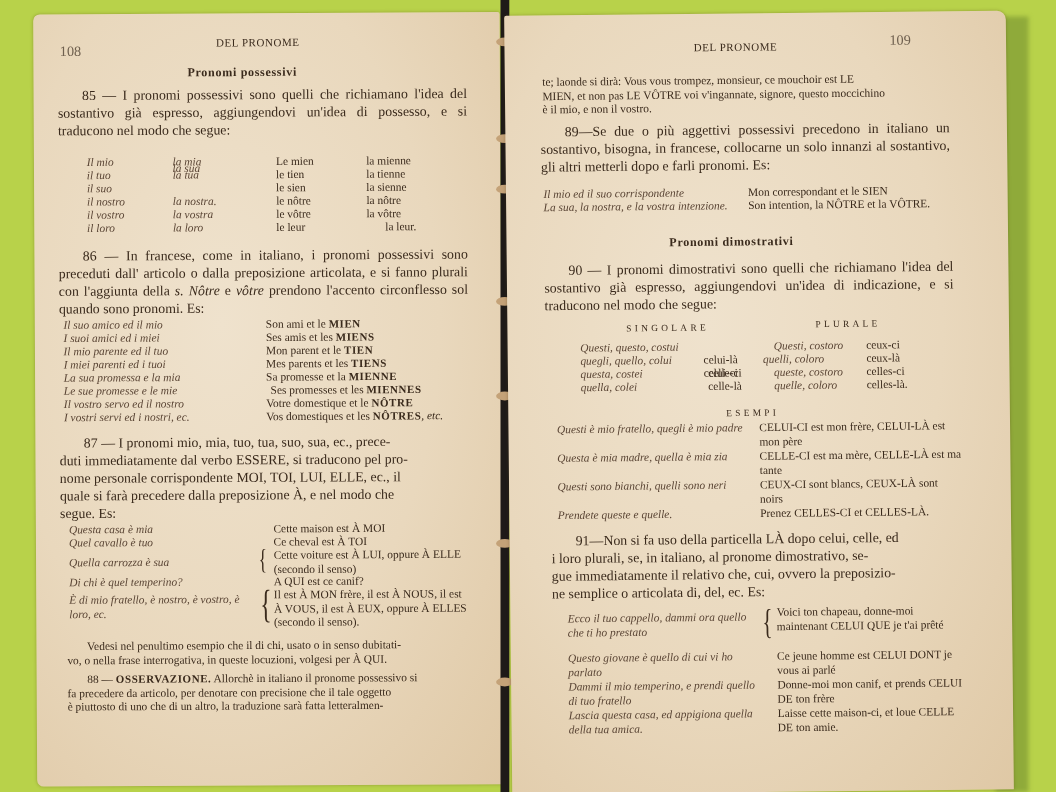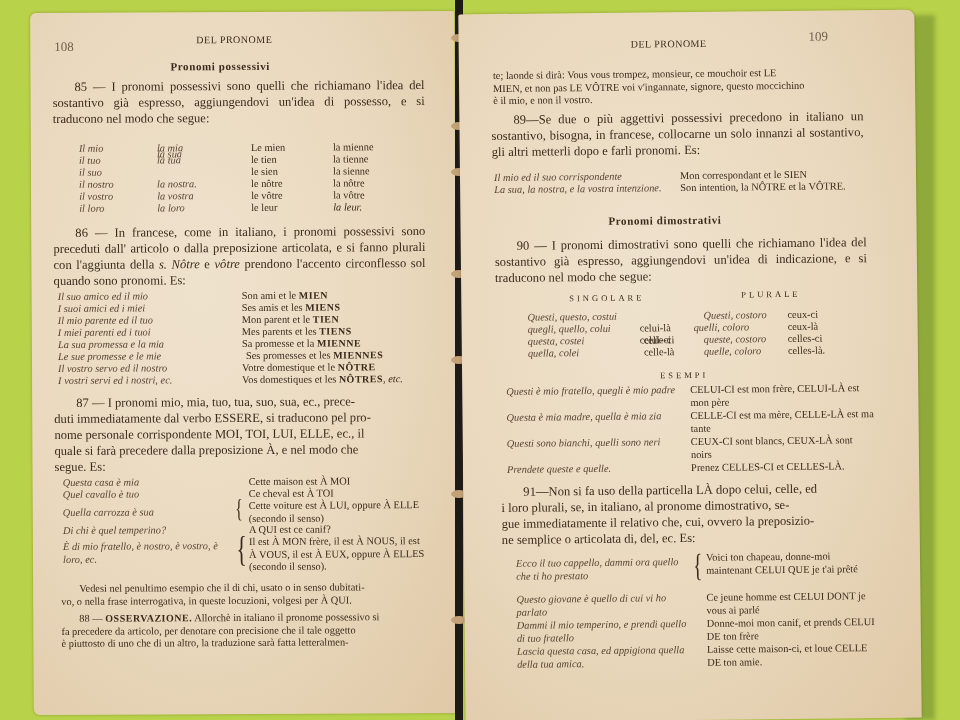--- a/index.html
+++ b/index.html
@@ -58,21 +58,21 @@
     <div class="row" style="left:302px;top:166px;">la nôtre</div>
 
     <div class="row itc" style="left:48px;top:178px;">il vostro</div>
     <div class="row itc" style="left:126px;top:178px;">la vostra</div>
     <div class="row" style="left:220px;top:178px;">le vôtre</div>
     <div class="row" style="left:302px;top:178px;">la vôtre</div>
 
     <div class="row itc" style="left:48px;top:190px;">il loro</div>
     <div class="row itc" style="left:126px;top:190px;">la loro</div>
     <div class="row" style="left:220px;top:190px;">le leur</div>
-    <div class="row" style="left:302px;top:190px;font-style:italic;">la leur.</div>
+    <div class="row" style="left:319px;top:190px;">la leur.</div>
   </div>
 
   <div class="para" style="left:22px;top:212px;width:372px;text-indent:22px;">
     <span>86</span> — <span>In francese, come in italiano, i pronomi possessivi sono preceduti dall' articolo o dalla preposizione articolata, e si fanno plurali con l'aggiunta della </span><span class="it">s.</span> <span class="it">Nôtre</span><span> e </span><span class="it">vôtre</span><span> prendono l'accento circonflesso sol quando sono pronomi. Es:</span>
   </div>
 
   <div>
     <div class="row itc" style="left:26px;top:278px;">Il suo amico ed il mio</div>
     <div class="row" style="left:210px;top:278px;"><span>Son ami et le </span><span class="sc">MIEN</span></div>
     <div class="row itc" style="left:26px;top:290px;">I suoi amici ed i miei</div>

